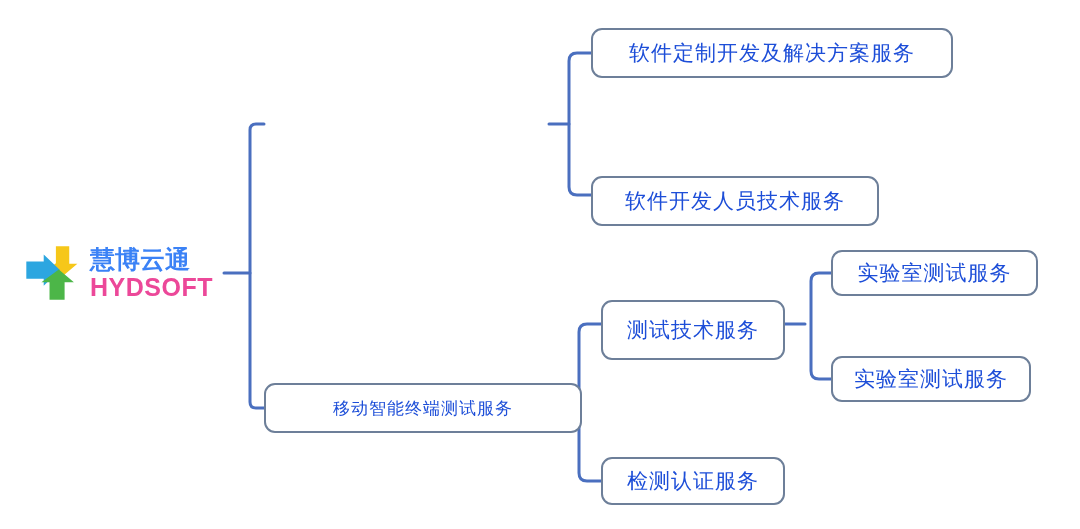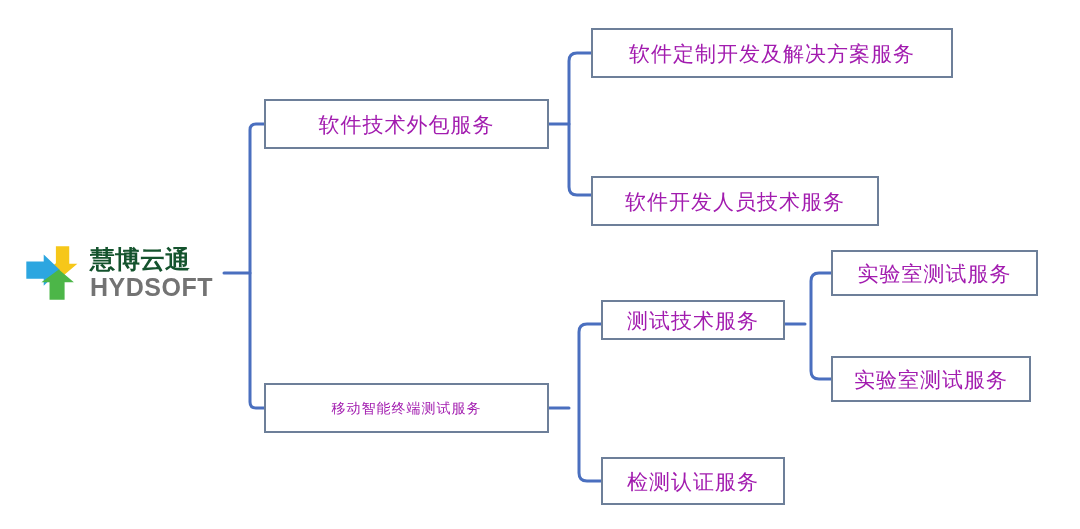--- a/index.html
+++ b/index.html
@@ -20,28 +20,29 @@
     left: 0;
     top: 0;
     width: 1080px;
     height: 529px;
     pointer-events: none;
   }
   .node {
     position: absolute;
     box-sizing: border-box;
     border: 2px solid #6d7f99;
-    border-radius: 0;
+    border-radius: 11px;
     background: #ffffff;
     display: flex;
     align-items: center;
     justify-content: center;
-    color: #a21caf;
+    color: #1d4ed8;
     white-space: nowrap;
     letter-spacing: 1px;
+    font-family: Liberation Serif, serif;
   }
   .node span {
     display: block;
     line-height: 1;
   }
   
   #root-node {
     position: absolute;
     left: 24px;
     top: 236px;
@@ -58,28 +59,28 @@
   }
   #logo-text {
     display: flex;
     flex-direction: column;
     justify-content: center;
     line-height: 1;
   }
   #logo-cn {
     font-size: 25px;
     font-weight: bold;
-    color: #14532d;
+    color: #3b82f6;
     letter-spacing: 0px;
     font-family: "DejaVu Sans", "Liberation Sans", sans-serif;
   }
   #logo-en {
     font-size: 25px;
     font-weight: bold;
-    color: #737373;
+    color: #ec4899;
     letter-spacing: 0.5px;
     margin-top: 3px;
     font-family: "Liberation Sans", sans-serif;
   }
 </style>
 </head>
 <body>
 
 <div id="canvas">
 
@@ -109,37 +110,34 @@
       <path d="M4 30 L34 30 L34 18 L62 45 L34 72 L34 60 L4 60 Z" fill="#2ca6e0"></path>
 
       <path d="M60 44 L86 66 L70 66 L70 96 L44 96 L44 66 L30 66 Z" fill="#4cb648"></path>
     </svg>
     <div id="logo-text">
       <div id="logo-cn">慧博云通</div>
       <div id="logo-en">HYDSOFT</div>
     </div>
   </div>
 
-  <div class="node" style="left:264px; top:99px; width:285px; height:50px; font-size:21px;">
-    <span>软件技术外包服务</span>
-  </div>
 
-  <div class="node" style="left:264px; top:383px; width:285px; height:50px; font-size:14px;">
+  <div class="node" style="left:264px; top:383px; width:318px; height:50px; font-size:17px;">
     <span>移动智能终端测试服务</span>
   </div>
 
   <div class="node" style="left:591px; top:28px; width:362px; height:50px; font-size:21px;">
     <span>软件定制开发及解决方案服务</span>
   </div>
 
   <div class="node" style="left:591px; top:170px; width:288px; height:50px; font-size:21px;margin-top:6px;">
     <span>软件开发人员技术服务</span>
   </div>
 
-  <div class="node" style="left:601px; top:300px; width:184px; height:40px; font-size:21px;">
+  <div class="node" style="left:601px; top:300px; width:184px; height:60px; font-size:21px;">
     <span>测试技术服务</span>
   </div>
 
   <div class="node" style="left:601px; top:457px; width:184px; height:48px; font-size:21px;justify-content:center;">
     <span>检测认证服务</span>
   </div>
 
   <div class="node" style="left:831px; top:250px; width:207px; height:46px; font-size:21px;">
     <span>实验室测试服务</span>
   </div>

